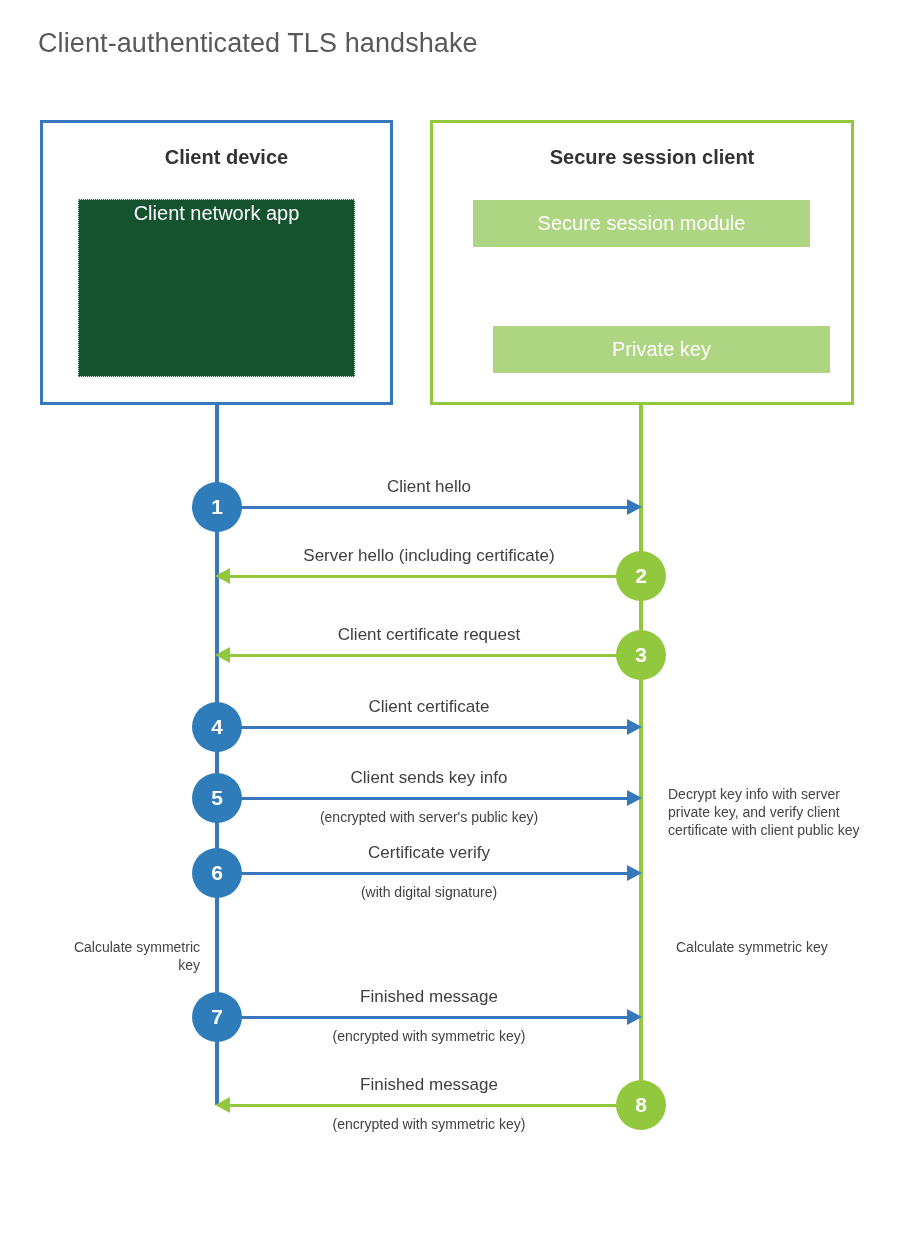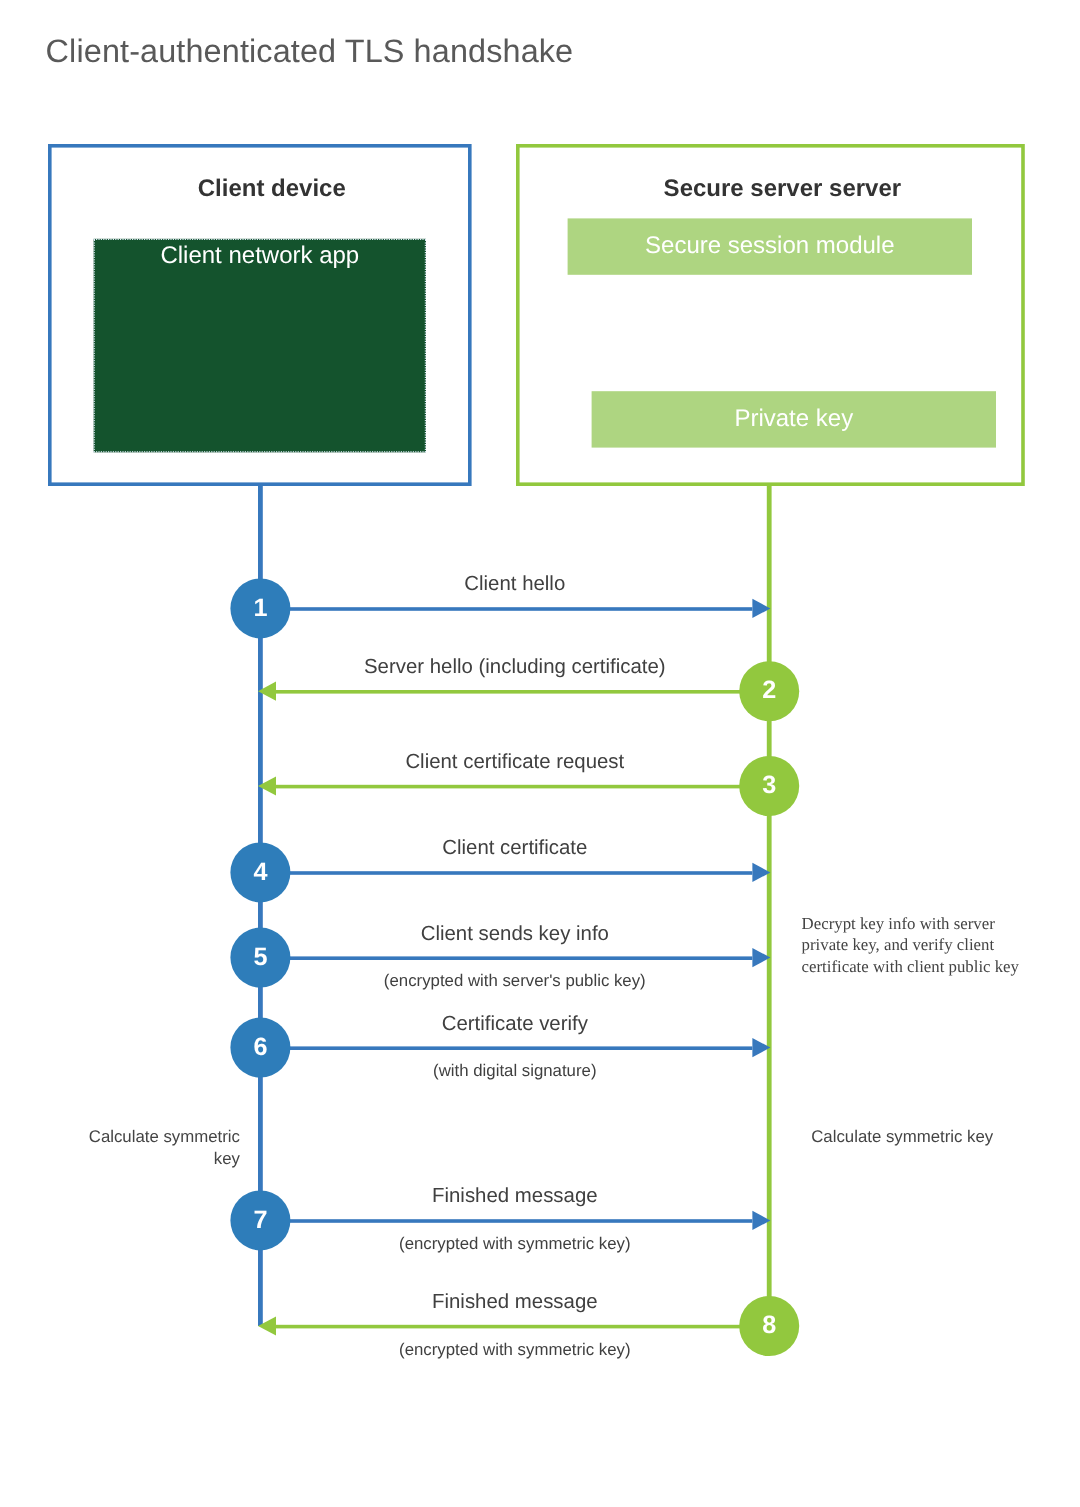--- a/index.html
+++ b/index.html
@@ -90,21 +90,21 @@
     left: 40px;
     width: 337px;
     height: 47px;
     background: #aed581;
     display: flex;
     align-items: center;
     justify-content: center;
     color: #ffffff;
     font-size: 20px;
   }
-  .server-bar.b0 { top: 59px; text-align: center; }
+  .server-bar.b0 { top: 77px; text-align: center; }
   .server-bar.b1 { top: 140px; }
   .server-bar.b2 { top: 203px; margin-left: 20px; }
 
   
   .lifeline {
     position: absolute;
     width: 4px;
   }
   #client-lifeline {
     left: 215px;
@@ -190,24 +190,23 @@
 
   
   .side-note {
     position: absolute;
     font-size: 14px;
     line-height: 18px;
     color: #444444;
   }
   #server-note {
     left: 668px;
-    top: 762px;
+    top: 785px;
     width: 200px;
     text-align: left;
-    font-family: Liberation Serif, serif;
   }
   #client-calc-note {
     left: 60px;
     top: 938px;
     width: 140px;
     text-align: right;
   }
   #server-calc-note {
     left: 676px;
     top: 938px;
@@ -223,21 +222,21 @@
   <div id="page-title">Client-authenticated TLS handshake</div>
 
   <div class="participant-box" id="client-box">
     <div class="box-title">Client device</div>
     <div id="client-app-block">
       <div id="client-app-label">Client network app</div>
     </div>
   </div>
 
   <div class="participant-box" id="server-box">
-    <div class="box-title">Secure server server</div>
+    <div class="box-title">Secure session client</div>
     <div class="server-bar b0">Secure session module</div>
     <div class="server-bar b2">Private key</div>
   </div>
 
   <div class="lifeline" id="client-lifeline"></div>
   <div class="lifeline" id="server-lifeline"></div>
 
   <div id="messages-layer">
       <div class="message" style="top: 507px;">
         <div class="msg-line to-server"></div>

